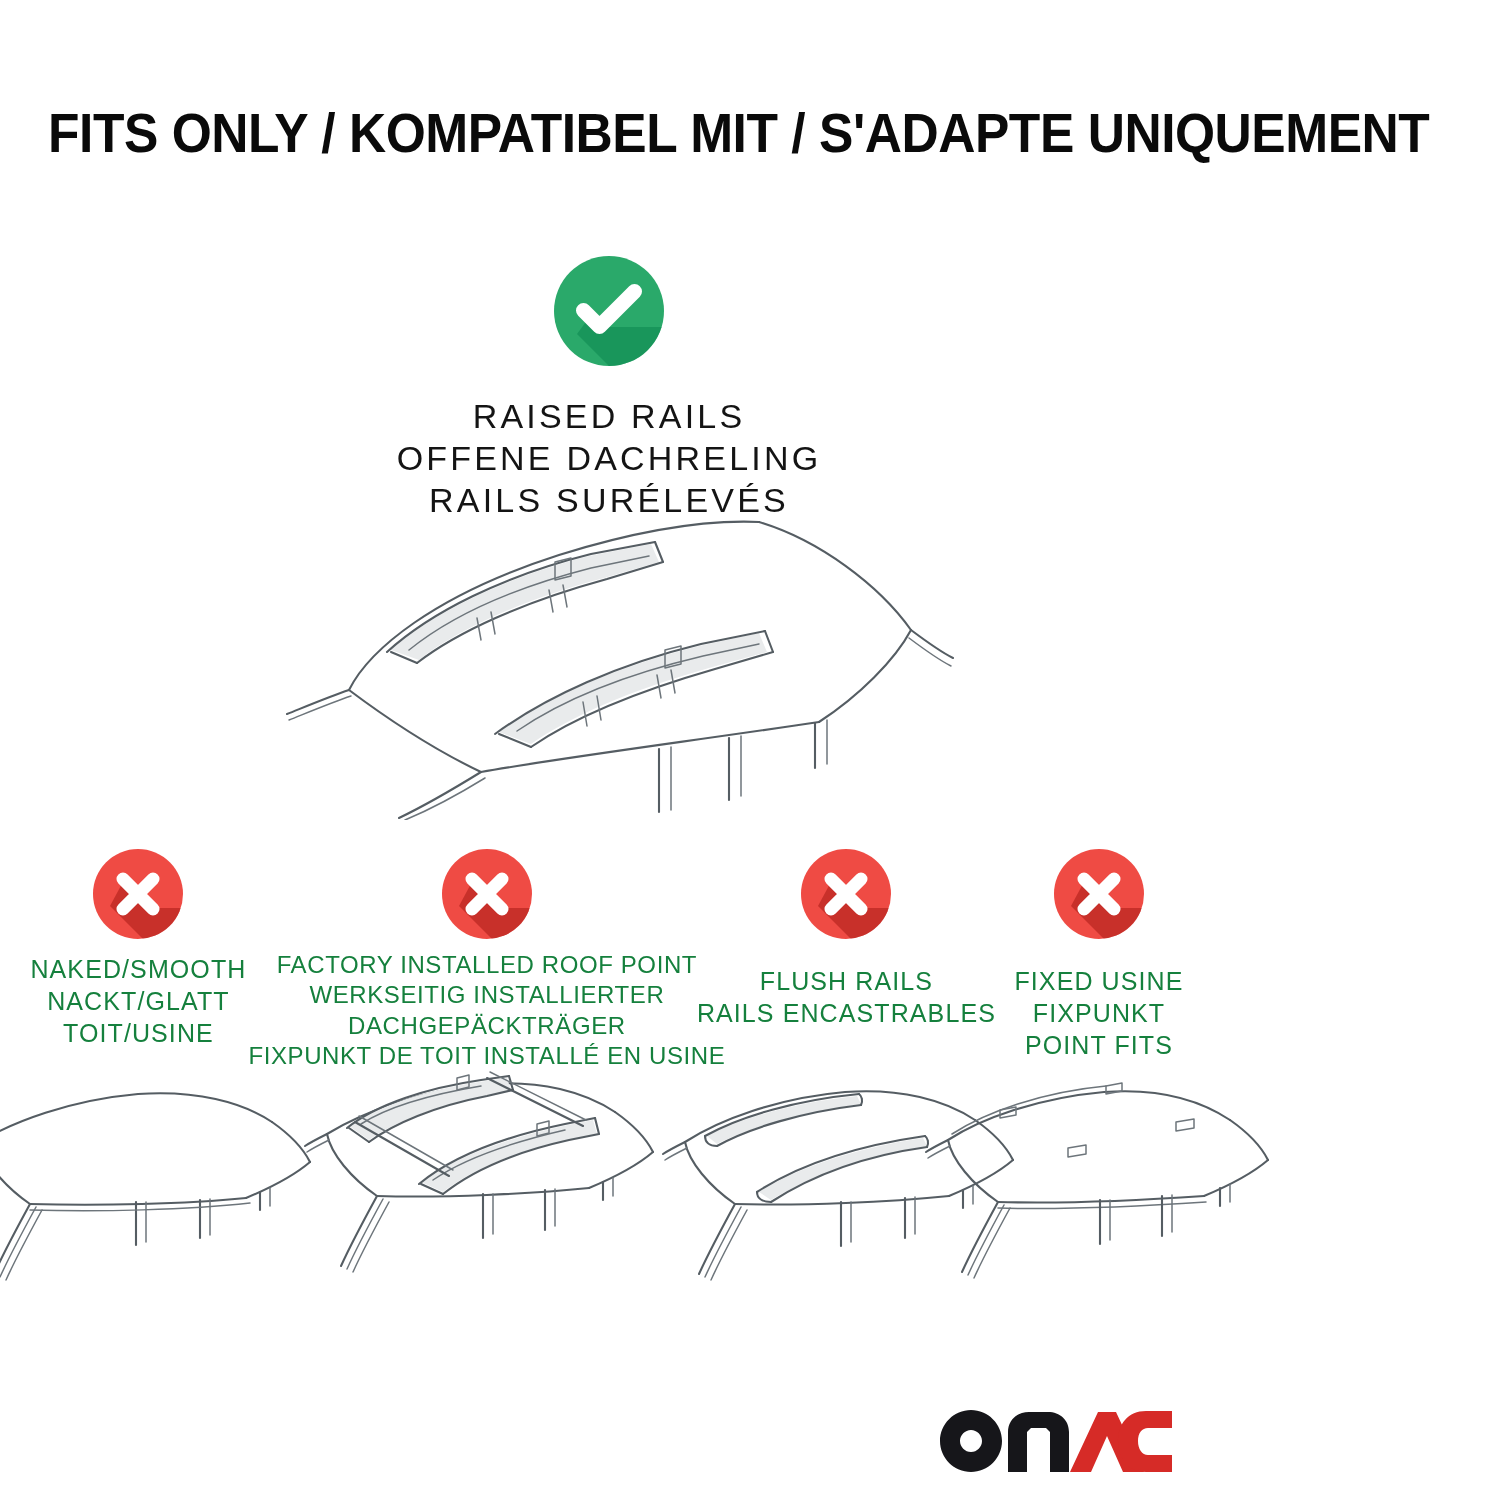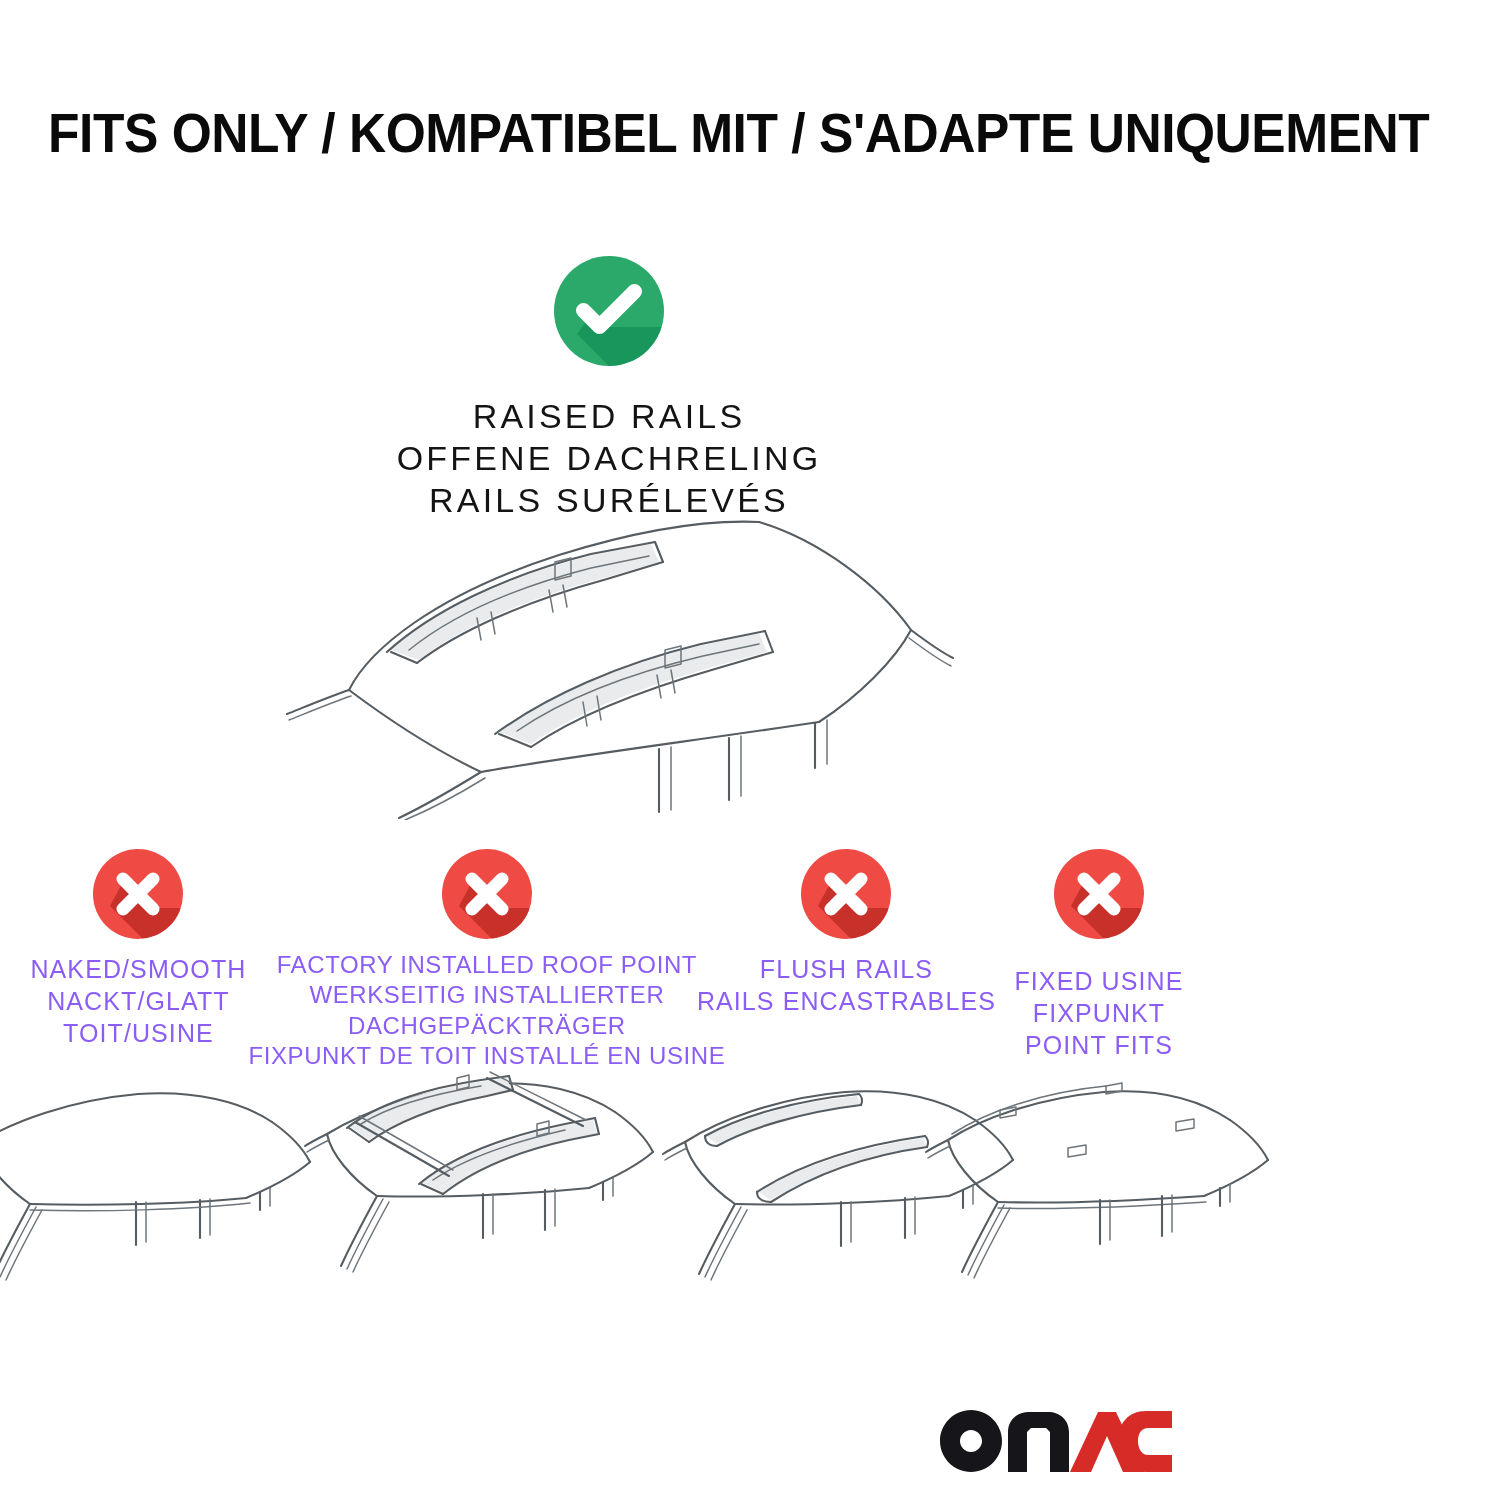--- a/index.html
+++ b/index.html
@@ -77,27 +77,27 @@
   .col-4{width:320px;}
 
   .x-badge{width:92px;height:92px;}
   .x-badge svg{display:block;width:92px;height:92px;}
 
   .col-label{
     font-size:25px;
     font-weight:400;
     letter-spacing:1.1px;
     line-height:1.27;
-    color:#8b5cf6;
+    color:#15803d;
     text-align:center;
     white-space:nowrap;
   }
   .col-1 .col-label{margin-top:14px;}
   .col-2 .col-label{margin-top:10px;font-size:24px;letter-spacing:0.6px;}
-  .col-3 .col-label{margin-top:14px;}
+  .col-3 .col-label{margin-top:26px;}
   .col-4 .col-label{margin-top:26px;}
 
   .col-art{position:absolute;top:222px;left:50%;transform:translateX(-50%);}
   .col-2 .col-art{top:210px;}
   .col-art svg{display:block;}
 
   
   .logo{
     position:absolute;
     right:30px;bottom:28px;

